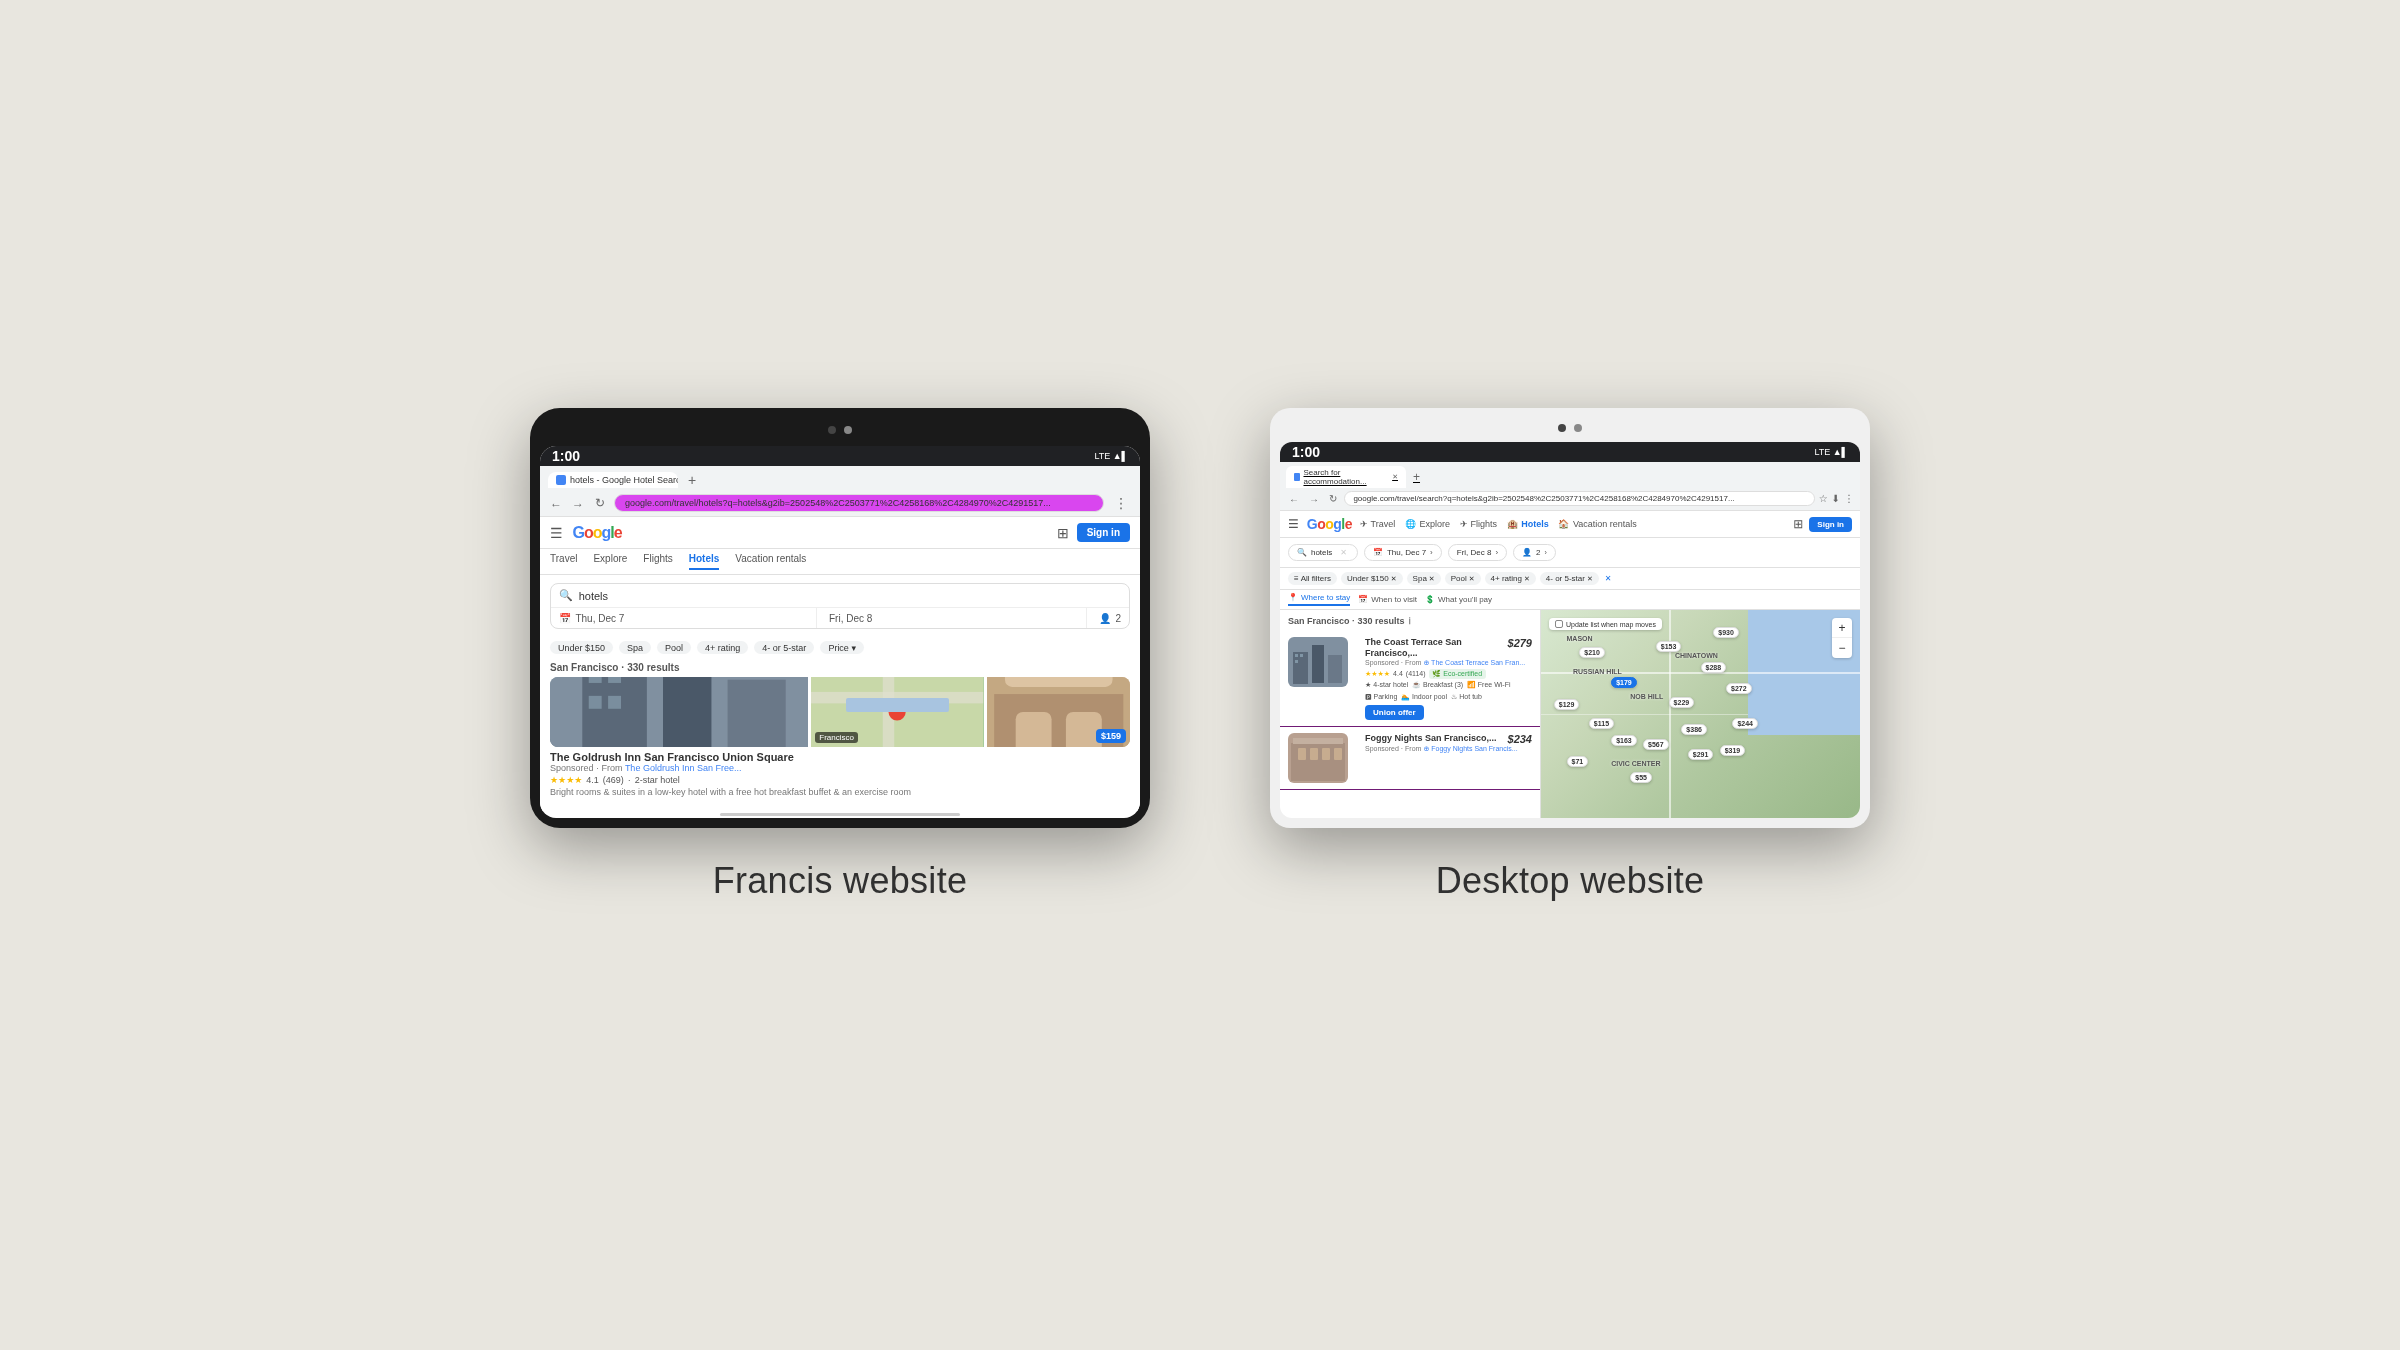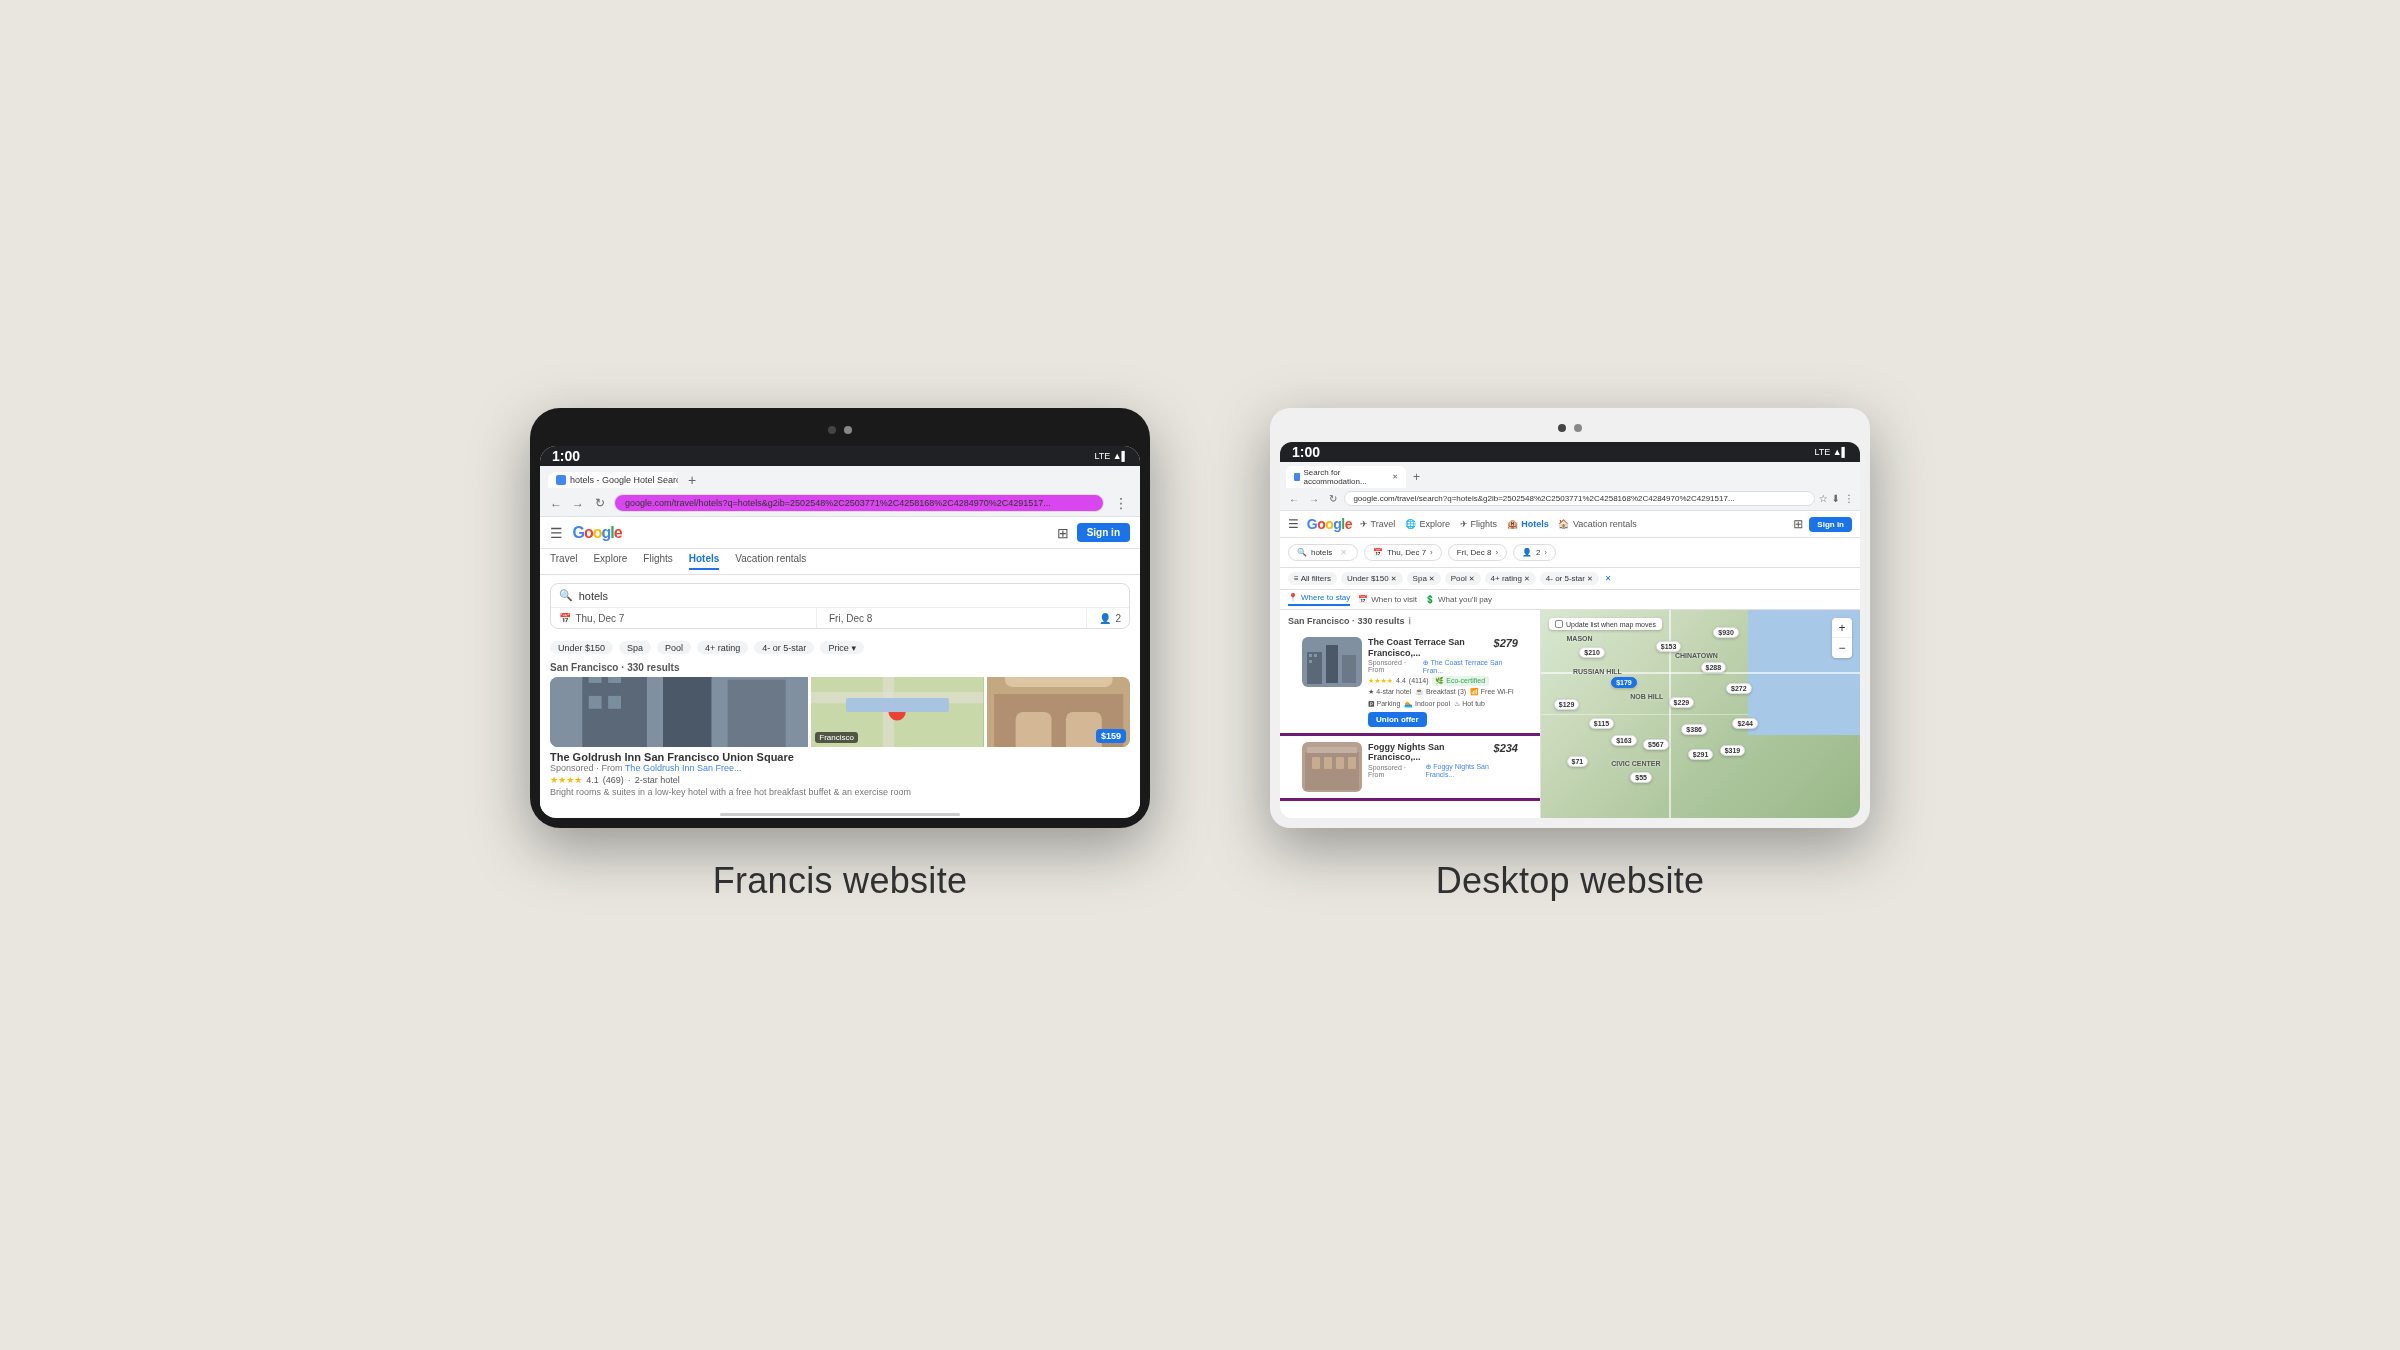--- a/index.html
+++ b/index.html
@@ -415,20 +415,21 @@
     .desktop-chrome-bar {
       background: #f1f3f4;
       padding: 4px 6px;
       border-bottom: 1px solid #e0e0e0;
     }
     .desktop-tabs {
       display: flex;
       align-items: center;
       margin-bottom: 3px;
       gap: 3px;
+      text-decoration: underline;
     }
     .desktop-tab {
       background: #fff;
       border-radius: 6px 6px 0 0;
       padding: 2px 8px;
       font-size: 8px;
       color: #333;
       display: flex;
       align-items: center;
       gap: 3px;
@@ -617,23 +618,23 @@
       font-size: 9px;
       color: #555;
       padding: 4px 8px;
       font-weight: 600;
       display: flex;
       align-items: center;
       gap: 4px;
     }
     .hotel-list-item {
       display: flex;
-      gap: 6px;
-      padding: 6px 22px;
-      border-bottom: 3px solid #701a75;
+      gap: 17px;
+      padding: 6px 8px;
+      border-bottom: 1px solid #701a75;
       align-items: flex-start;
     }
     .hotel-thumbnail {
       width: 60px;
       height: 50px;
       border-radius: 6px;
       overflow: hidden;
       flex-shrink: 0;
     }
     .hotel-list-info {

